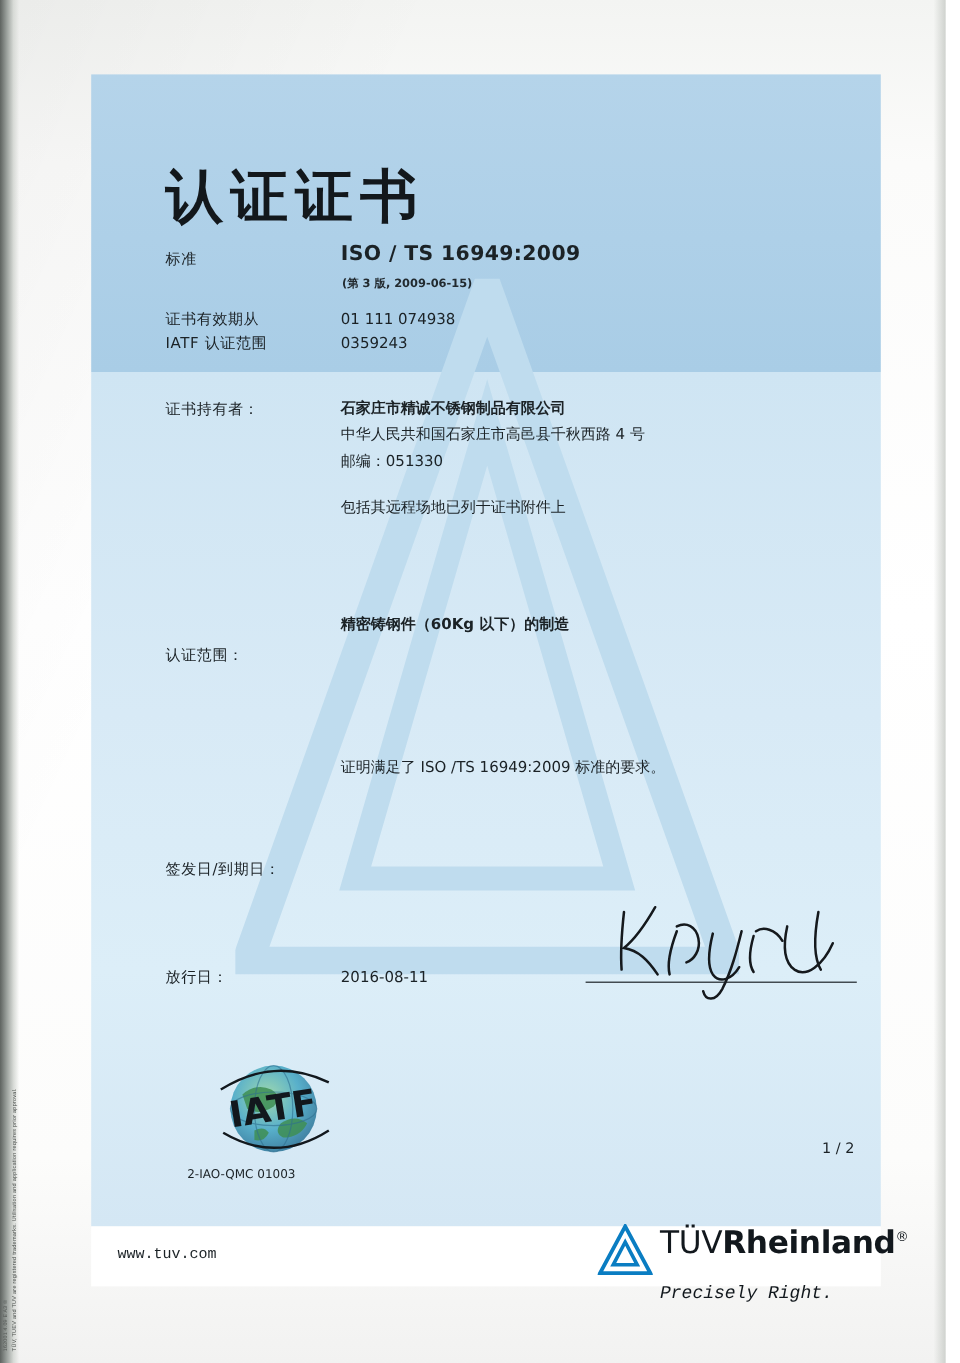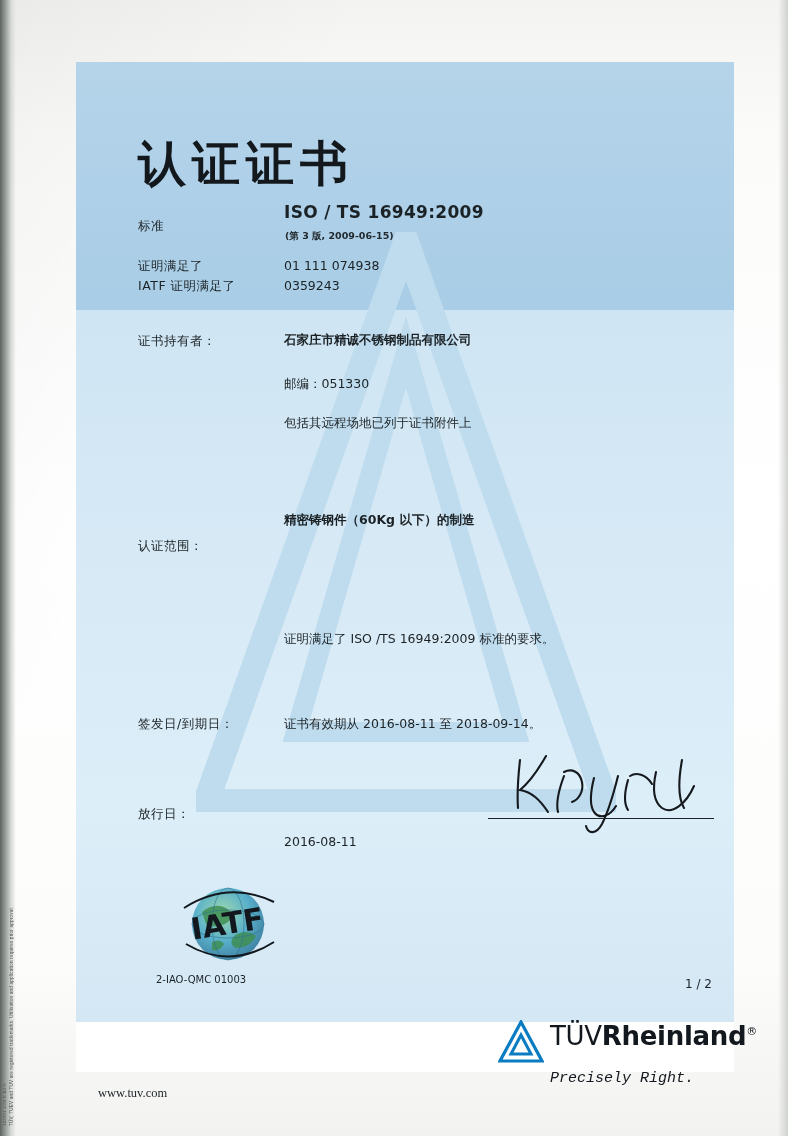--- a/index.html
+++ b/index.html
@@ -124,21 +124,21 @@
     color: #1b2226;
     letter-spacing: 0.5px;
   }
   .val {
     font-family: "DejaVu Sans", sans-serif;
     font-size: 12.5px;
     color: #1b2226;
   }
   .val.bold { font-weight: bold; }
 
-  .std-label  { left: 62px;  top: 146px; margin-top: 10px; }
+  .std-label  { left: 62px;  top: 146px; }
   .std-value  { left: 208px; top: 140px; font-size: 17px; font-weight: bold; letter-spacing: 0.3px; }
   .std-sub    { left: 209px; top: 168px; font-size: 9.5px; font-weight: bold; color: #222a2f; }
 
   .reg-label  { left: 62px;  top: 196px; }
   .reg-value  { left: 208px; top: 196px; }
   .iatf-label { left: 62px;  top: 216px; }
   .iatf-value { left: 208px; top: 216px; }
 
   .holder-label { left: 62px; top: 271px; }
   .holder-1 { left: 208px; top: 270px; font-weight: bold; }
@@ -148,21 +148,21 @@
 
   .scope-label { left: 62px;  top: 450px; margin-top: 26px; }
   .scope-value { left: 208px; top: 450px; font-weight: bold; }
 
   .statement   { left: 208px; top: 569px; }
 
   .issue-label { left: 62px;  top: 654px; }
   .issue-value { left: 208px; top: 654px; }
 
   .release-label { left: 62px; top: 744px; }
-  .release-value { left: 208px; top: 772px; }
+  .release-value { left: 208px; top: 744px; }
 
   
   .sig {
     position: absolute;
     left: 430px;
     top: 680px;
     width: 205px;
     height: 95px;
   }
   .sig svg { display: block; }
@@ -204,32 +204,30 @@
     color: #1b2226;
   }
 
   .page-no {
     position: absolute;
     right: 22px;
     top: 888px;
     font-family: "DejaVu Sans", sans-serif;
     font-size: 12px;
     color: #1b2226;
-    margin-top: 27px;
   }
 
   
   .footer-url {
     position: absolute;
     left: 98px;
     top: 1038px;
-    font-family: Liberation Serif, serif;
+    font-family: Liberation Mono, monospace;
     font-size: 12.5px;
     color: #1b2226;
-    margin-top: 48px;
   }
   .logo {
     position: absolute;
     left: 498px;
     top: 1018px;
     width: 240px;
     height: 70px;
   }
   .logo-mark {
     position: absolute;
@@ -281,38 +279,38 @@
     </div>
 
     <div class="content">
 
       <div class="cert-title">认证证书</div>
 
       <div class="row lbl std-label">标准</div>
       <div class="row val std-value">ISO / TS 16949:2009</div>
       <div class="row val std-sub">(第 3 版, 2009-06-15)</div>
 
-      <div class="row lbl reg-label">证明满足了</div>
+      <div class="row lbl reg-label">证书有效期从</div>
       <div class="row val reg-value">01 111 074938</div>
 
-      <div class="row lbl iatf-label">IATF 证明满足了</div>
+      <div class="row lbl iatf-label">IATF 认证范围</div>
       <div class="row val iatf-value">0359243</div>
 
       <div class="row lbl holder-label">证书持有者：</div>
       <div class="row val bold holder-1">石家庄市精诚不锈钢制品有限公司</div>
+      <div class="row val holder-2">中华人民共和国石家庄市高邑县千秋西路 4 号</div>
       <div class="row val holder-3">邮编：051330</div>
       <div class="row val holder-4">包括其远程场地已列于证书附件上</div>
 
       <div class="row lbl scope-label">认证范围：</div>
       <div class="row val bold scope-value">精密铸钢件（60Kg 以下）的制造</div>
 
       <div class="row val statement">证明满足了 ISO /TS 16949:2009 标准的要求。</div>
 
       <div class="row lbl issue-label">签发日/到期日：</div>
-      <div class="row val issue-value">证书有效期从 2016-08-11 至 2018-09-14。</div>
 
       <div class="row lbl release-label">放行日：</div>
       <div class="row val release-value">2016-08-11</div>
 
       <div class="sig">
         <svg width="205" height="95" viewBox="0 0 205 95">
           <g fill="none" stroke="#15191d" stroke-width="2.1" stroke-linecap="round">
             <path d="M14,18 C12,36 11,52 12,66"></path>
             <path d="M40,14 C32,28 24,40 14,48 C26,50 34,58 42,70"></path>
             <path d="M58,34 C52,50 50,62 52,70"></path>

